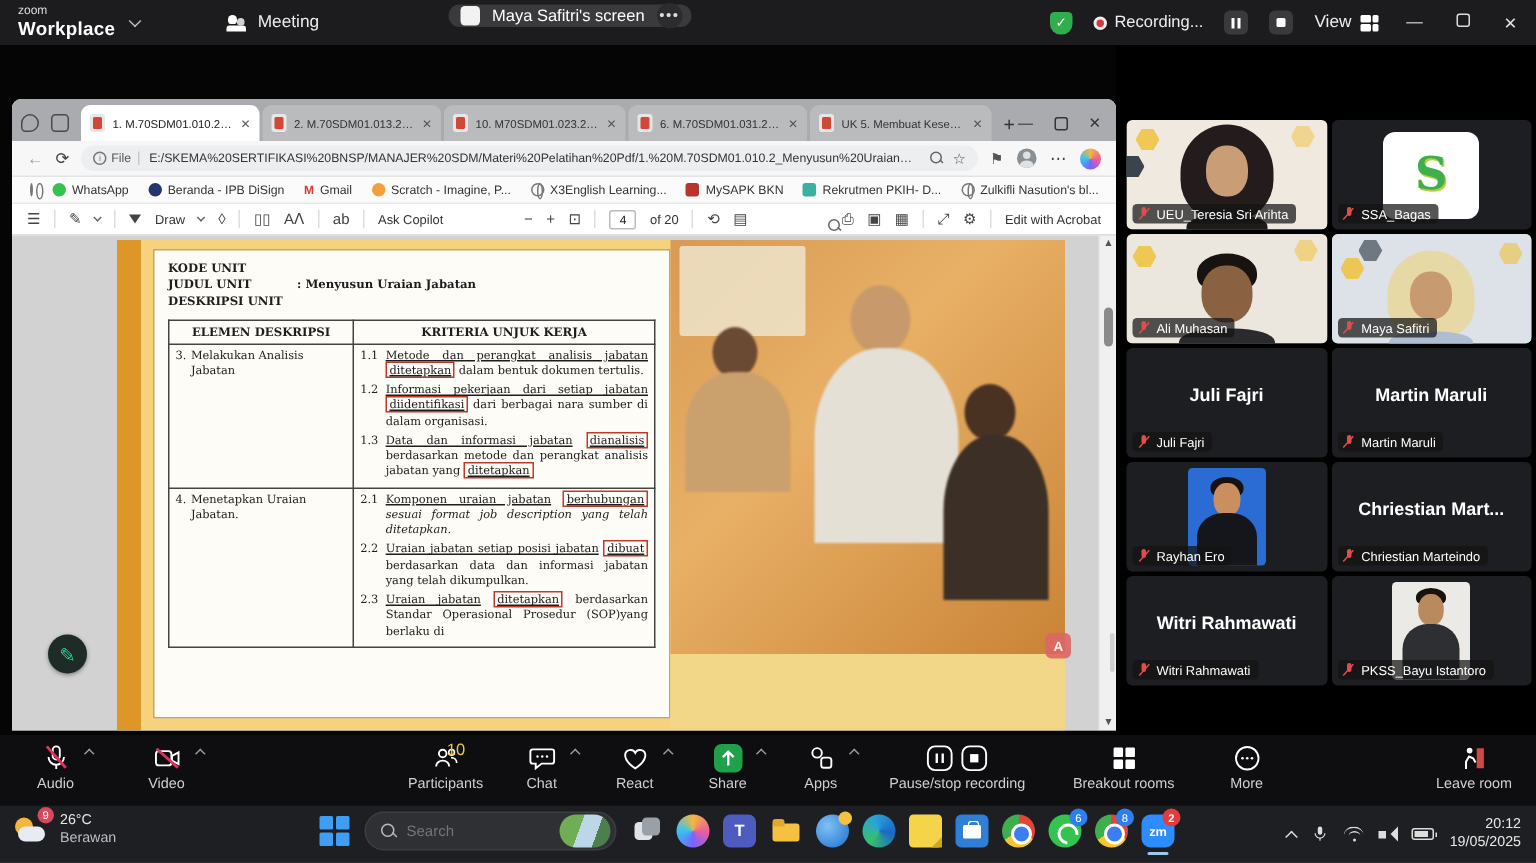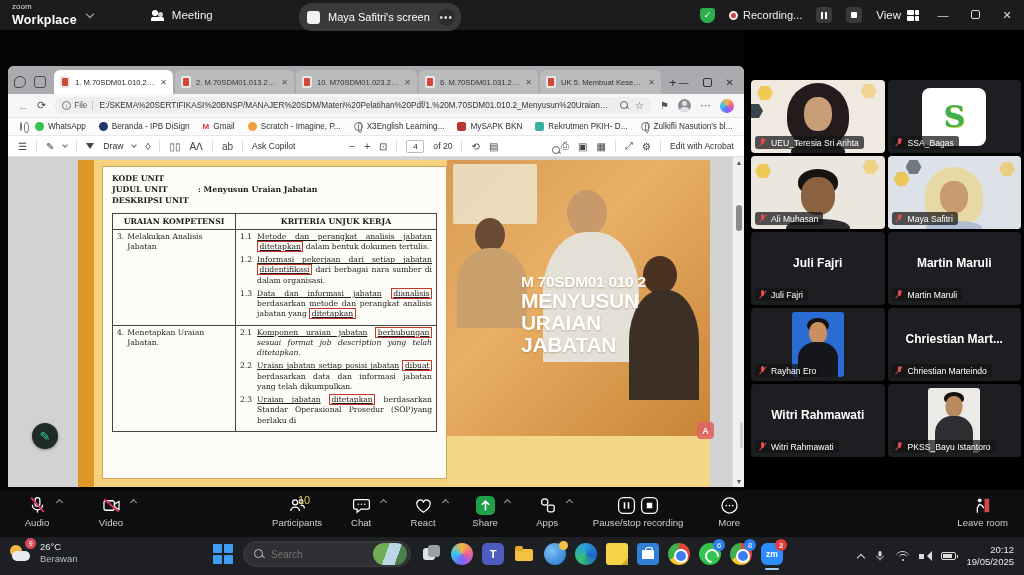--- a/index.html
+++ b/index.html
@@ -10,21 +10,21 @@
   .brand .b1{font-size:8px;color:#ddd;display:block}
   .brand .b2{font-size:12.5px;font-weight:bold;letter-spacing:.2px}
   .chev{display:inline-block;width:6px;height:6px;border-right:1.4px solid #bbb;border-bottom:1.4px solid #bbb;transform:rotate(45deg);margin:0 0 2px 10px}
   .chev.up{transform:rotate(-135deg);margin:4px 0 0 0}
   .meeting{display:flex;align-items:center;gap:7px;margin-left:58px;font-size:11.5px;color:#eee}
   .ppl-ic{position:relative;width:14px;height:12px}
   .ppl-ic::before,.ppl-ic::after{content:"";position:absolute;background:#fff;border-radius:50% 50% 40% 40%}
   .ppl-ic::before{left:1px;top:1px;width:6px;height:6px}
   .ppl-ic::after{left:7px;top:3px;width:5px;height:5px;opacity:.8}
   .ppl-base{position:absolute;left:0;bottom:0;width:13px;height:4px;background:#fff;border-radius:2px 2px 0 0}
-  .share-pill{position:absolute;left:299px;top:3px;height:28px;background:#3a3a3c;border-radius:13px;display:flex;align-items:center;gap:8px;padding:0 6px 0 8px;font-size:11px;color:#fff}
+  .share-pill{position:absolute;left:299px;top:3px;height:15px;background:#3a3a3c;border-radius:13px;display:flex;align-items:center;gap:8px;padding:0 6px 0 8px;font-size:11px;color:#fff}
   .pill-ic{width:13px;height:13px;background:#f2f2f2;border-radius:3px}
   .pill-more{width:17px;height:17px;border-radius:50%;background:#2c2c2e;color:#ddd;font-size:10px;display:flex;align-items:center;justify-content:center;letter-spacing:1px}
   .top-right{position:absolute;right:8px;top:0;height:30px;display:flex;align-items:center;gap:14px}
   .shield{width:15px;height:15px;background:#2fae4e;border-radius:3px 3px 7px 7px;color:#fff;font-size:9px;display:flex;align-items:center;justify-content:center}
   .rec{display:flex;align-items:center;gap:5px;font-size:11px;color:#eee}
   .rec-dot{width:9px;height:9px;border-radius:50%;border:2px solid #eee;background:#d43c3c}
   .rec-btn{width:16px;height:16px;border-radius:4px;background:#3a3a3c;display:flex;align-items:center;justify-content:center}
   .rec-btn .bars{display:flex;gap:2px}
   .rec-btn .bars i{width:2px;height:7px;background:#fff}
   .rec-btn .sq{width:6px;height:6px;background:#fff;border-radius:1px}
@@ -395,21 +395,21 @@
               <span class="hlab">JUDUL UNIT</span>
               <span class="hval bold">: Menyusun Uraian Jabatan</span>
             </div>
           <div class="hrow">
               <span class="hlab">DESKRIPSI UNIT</span>
             </div>
 
           <table class="doc-table">
             <tbody>
                 <tr>
-              <th class="col-el">URAIAN KOMPETENSI</th>
+              <th class="col-el">ELEMEN DESKRIPSI</th>
               <th>KRITERIA UNJUK KERJA</th>
             </tr>
             <tr>
               <td>
                     <div class="eltxt">
                       <span>3.</span>
                       <span>Melakukan Analisis Jabatan</span>
                     </div>
                   </td>
               <td>
@@ -454,25 +454,20 @@
         </div>
 
         <div class="photo">
           <div class="board"></div>
           <div class="ph-head" style="left:28px;top:58px;width:30px;height:34px;background:#6b4a33"></div>
           <div class="ph-torso" style="left:10px;top:88px;width:70px;height:80px;background:#caa06d"></div>
           <div class="ph-head" style="left:120px;top:30px;width:40px;height:46px;background:#c8996a"></div>
           <div class="ph-torso" style="left:96px;top:72px;width:96px;height:130px;background:#e4e0d6"></div>
           <div class="ph-head" style="left:196px;top:96px;width:34px;height:38px;background:#4a3223"></div>
           <div class="ph-torso" style="left:182px;top:130px;width:70px;height:110px;background:#3c2f26"></div>
-          <div class="poster">
-            <span class="pl1">M 70SDM01 010 2</span>
-            <span class="pl2">MENYUSUN URAIAN</span>
-            <span class="pl2">JABATAN</span>
-          </div>
         </div>
         <div class="pagebottom"></div>
       </div>
 
       <div class="vscroll">
         <span class="arr" style="top:0">▲</span>
         <span class="thumb"></span>
         <span class="arr" style="bottom:0">▼</span>
       </div>
       <div class="fab-annot">
@@ -684,20 +679,29 @@
             <line x1="9.5" y1="8" x2="9.5" y2="16" stroke="#fff" stroke-width="2"></line>
             <line x1="14.5" y1="8" x2="14.5" y2="16" stroke="#fff" stroke-width="2"></line>
           </svg>
         <svg viewBox="0 0 24 24">
             <rect x="2" y="2" width="20" height="20" rx="6" stroke="#fff" fill="none" stroke-width="1.6"></rect>
             <rect x="8.5" y="8.5" width="7" height="7" fill="#fff"></rect>
           </svg>
       </span>
       <span class="lbl">Pause/stop recording</span>
     </div>
+    <div class="cbtn" style="min-width:86px">
+      <svg viewBox="0 0 24 24">
+          <rect x="3" y="3" width="8" height="8" rx="1" fill="#fff"></rect>
+          <rect x="13" y="3" width="8" height="8" rx="1" fill="#fff"></rect>
+          <rect x="3" y="13" width="8" height="8" rx="1" fill="#fff"></rect>
+          <rect x="13" y="13" width="8" height="8" rx="1" fill="#fff"></rect>
+        </svg>
+      <span class="lbl">Breakout rooms</span>
+    </div>
     <div class="cbtn">
       <svg viewBox="0 0 24 24">
           <circle cx="12" cy="12" r="9.5" stroke="#fff" fill="none" stroke-width="1.6"></circle>
           <circle cx="8" cy="12" r="1.1" fill="#fff"></circle>
           <circle cx="12" cy="12" r="1.1" fill="#fff"></circle>
           <circle cx="16" cy="12" r="1.1" fill="#fff"></circle>
         </svg>
       <span class="lbl">More</span>
     </div>
   </div>

